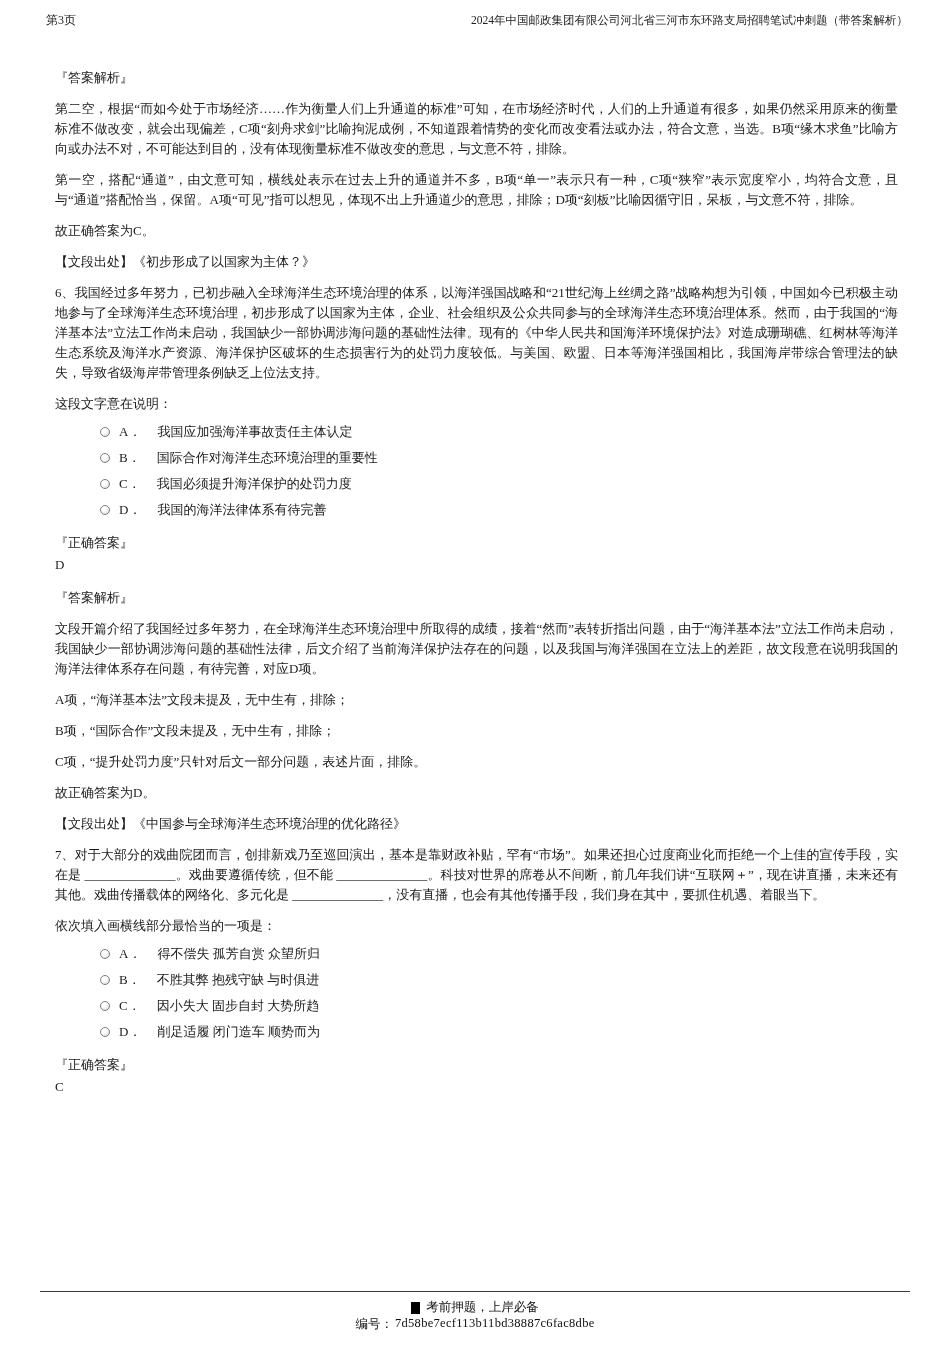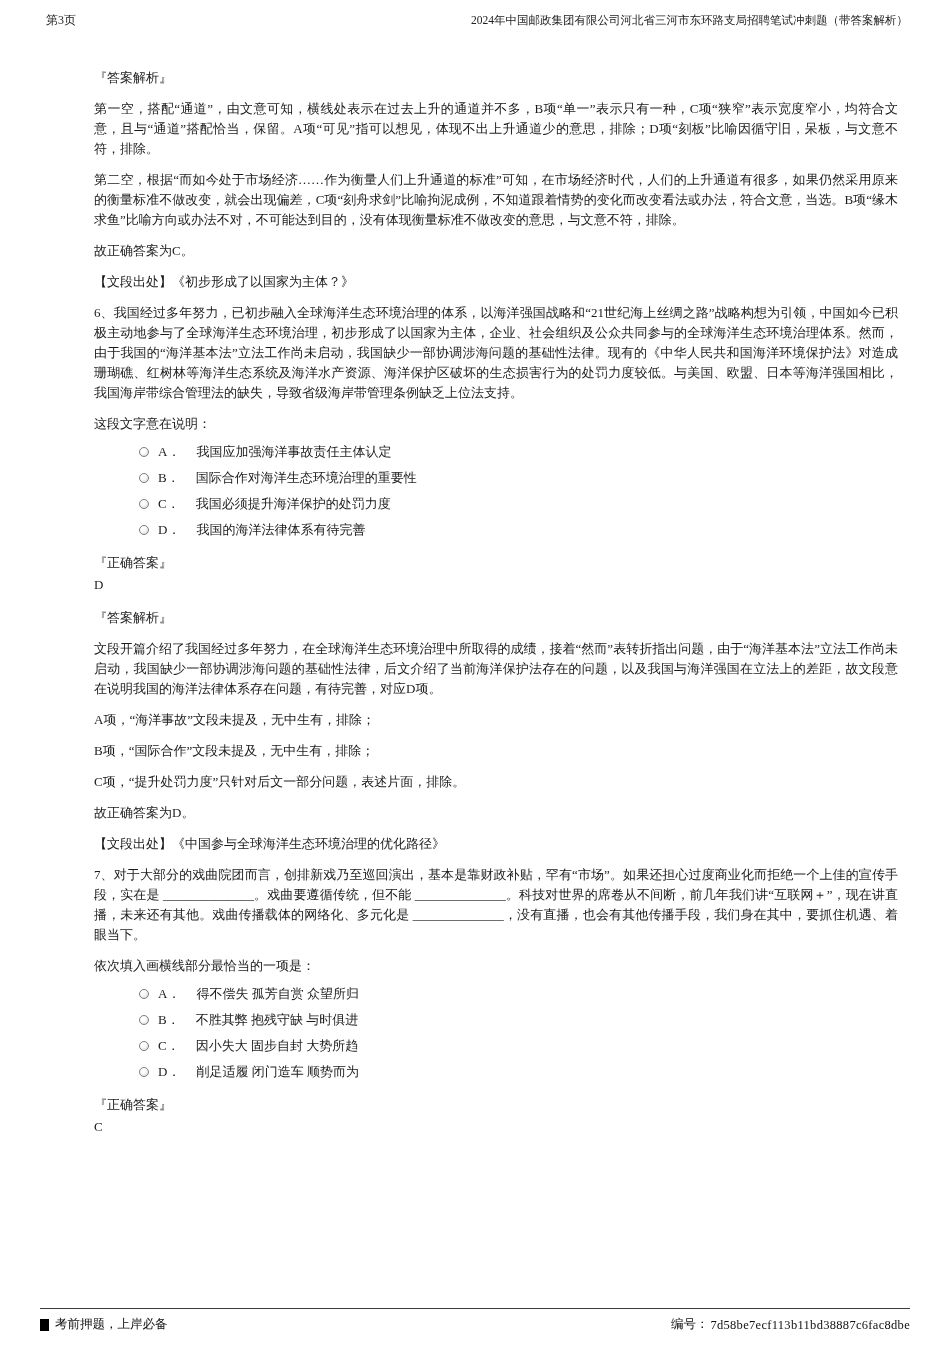--- a/index.html
+++ b/index.html
@@ -17,21 +17,20 @@
     align-items: baseline;
     padding: 12px 42px 0 46px;
     font-size: 12px;
     color: #222;
   }
   .page-header .doc-title { font-size: 11.5px; margin-left: 23px; }
   .content {
     padding: 26px 52px 0 55px;
     font-size: 13px;
     line-height: 20px;
-    margin-left: 39px;
   }
   .para {
     text-align: justify;
     margin-top: 11px;
   }
   .label-line { margin-top: 13px; }
   .answer-line { margin-top: 2px; }
   .options { margin: 8px 0 2px 45px; }
   .option {
     display: flex;
@@ -56,45 +55,46 @@
     left: 40px;
     right: 40px;
     bottom: 12px;
     border-top: 1.6px solid #3a3a3a;
     padding-top: 7px;
     display: flex;
     justify-content: space-between;
     align-items: center;
     font-size: 12.5px;
     color: #111;
+    flex-direction: column;
   }
   .footer-left { display: flex; align-items: center; gap: 6px; }
   .footer-mark {
     display: inline-block;
     width: 9px;
     height: 12px;
     background: #000;
     flex: 0 0 auto;
   }
-  .footer-right { display: flex; align-items: flex-end; gap: 2px; }
+  .footer-right { display: flex; align-items: flex-start; gap: 2px; }
   .code-value { font-size: 12.5px; letter-spacing: 0.3px; }
 </style>
 </head>
 <body>
 
 <header class="page-header">
   <span class="page-num">第3页</span>
   <span class="doc-title">2024年中国邮政集团有限公司河北省三河市东环路支局招聘笔试冲刺题（带答案解析）</span>
 </header>
 
 <main class="content">
 
   <div class="label-line">『答案解析』</div>
+  <p class="para">第二空，根据“而如今处于市场经济……作为衡量人们上升通道的标准”可知，在市场经济时代，人们的上升通道有很多，如果仍然采用原来的衡量标准不做改变，就会出现偏差，C项“刻舟求剑”比喻拘泥成例，不知道跟着情势的变化而改变看法或办法，符合文意，当选。B项“缘木求鱼”比喻方向或办法不对，不可能达到目的，没有体现衡量标准不做改变的意思，与文意不符，排除。</p>
   <p class="para">第一空，搭配“通道”，由文意可知，横线处表示在过去上升的通道并不多，B项“单一”表示只有一种，C项“狭窄”表示宽度窄小，均符合文意，且与“通道”搭配恰当，保留。A项“可见”指可以想见，体现不出上升通道少的意思，排除；D项“刻板”比喻因循守旧，呆板，与文意不符，排除。</p>
-  <p class="para">第二空，根据“而如今处于市场经济……作为衡量人们上升通道的标准”可知，在市场经济时代，人们的上升通道有很多，如果仍然采用原来的衡量标准不做改变，就会出现偏差，C项“刻舟求剑”比喻拘泥成例，不知道跟着情势的变化而改变看法或办法，符合文意，当选。B项“缘木求鱼”比喻方向或办法不对，不可能达到目的，没有体现衡量标准不做改变的意思，与文意不符，排除。</p>
   <p class="para">故正确答案为C。</p>
   <p class="para">【文段出处】《初步形成了以国家为主体？》</p>
 
   <p class="para">6、我国经过多年努力，已初步融入全球海洋生态环境治理的体系，以海洋强国战略和“21世纪海上丝绸之路”战略构想为引领，中国如今已积极主动地参与了全球海洋生态环境治理，初步形成了以国家为主体，企业、社会组织及公众共同参与的全球海洋生态环境治理体系。然而，由于我国的“海洋基本法”立法工作尚未启动，我国缺少一部协调涉海问题的基础性法律。现有的《中华人民共和国海洋环境保护法》对造成珊瑚礁、红树林等海洋生态系统及海洋水产资源、海洋保护区破坏的生态损害行为的处罚力度较低。与美国、欧盟、日本等海洋强国相比，我国海岸带综合管理法的缺失，导致省级海岸带管理条例缺乏上位法支持。</p>
   <p class="para">这段文字意在说明：</p>
 
   <div class="options">
     <div class="option">
       <span class="radio"></span>
       <span class="opt-letter">A．</span>
@@ -114,21 +114,21 @@
       <span class="radio"></span>
       <span class="opt-letter">D．</span>
       <span class="opt-text">我国的海洋法律体系有待完善</span>
     </div>
   </div>
 
   <div class="label-line">『正确答案』</div>
   <div class="answer-line">D</div>
   <div class="label-line">『答案解析』</div>
   <p class="para">文段开篇介绍了我国经过多年努力，在全球海洋生态环境治理中所取得的成绩，接着“然而”表转折指出问题，由于“海洋基本法”立法工作尚未启动，我国缺少一部协调涉海问题的基础性法律，后文介绍了当前海洋保护法存在的问题，以及我国与海洋强国在立法上的差距，故文段意在说明我国的海洋法律体系存在问题，有待完善，对应D项。</p>
-  <p class="para">A项，“海洋事故”文段未提及，无中生有，排除；</p>
+  <p class="para">A项，“海洋基本法”文段未提及，无中生有，排除；</p>
   <p class="para">B项，“国际合作”文段未提及，无中生有，排除；</p>
   <p class="para">C项，“提升处罚力度”只针对后文一部分问题，表述片面，排除。</p>
   <p class="para">故正确答案为D。</p>
   <p class="para">【文段出处】《中国参与全球海洋生态环境治理的优化路径》</p>
 
   <p class="para">7、对于大部分的戏曲院团而言，创排新戏乃至巡回演出，基本是靠财政补贴，罕有“市场”。如果还担心过度商业化而拒绝一个上佳的宣传手段，实在是 ______________。戏曲要遵循传统，但不能 ______________。科技对世界的席卷从不间断，前几年我们讲“互联网＋”，现在讲直播，未来还有其他。戏曲传播载体的网络化、多元化是 ______________，没有直播，也会有其他传播手段，我们身在其中，要抓住机遇、着眼当下。</p>
   <p class="para">依次填入画横线部分最恰当的一项是：</p>
 
   <div class="options">
     <div class="option">

